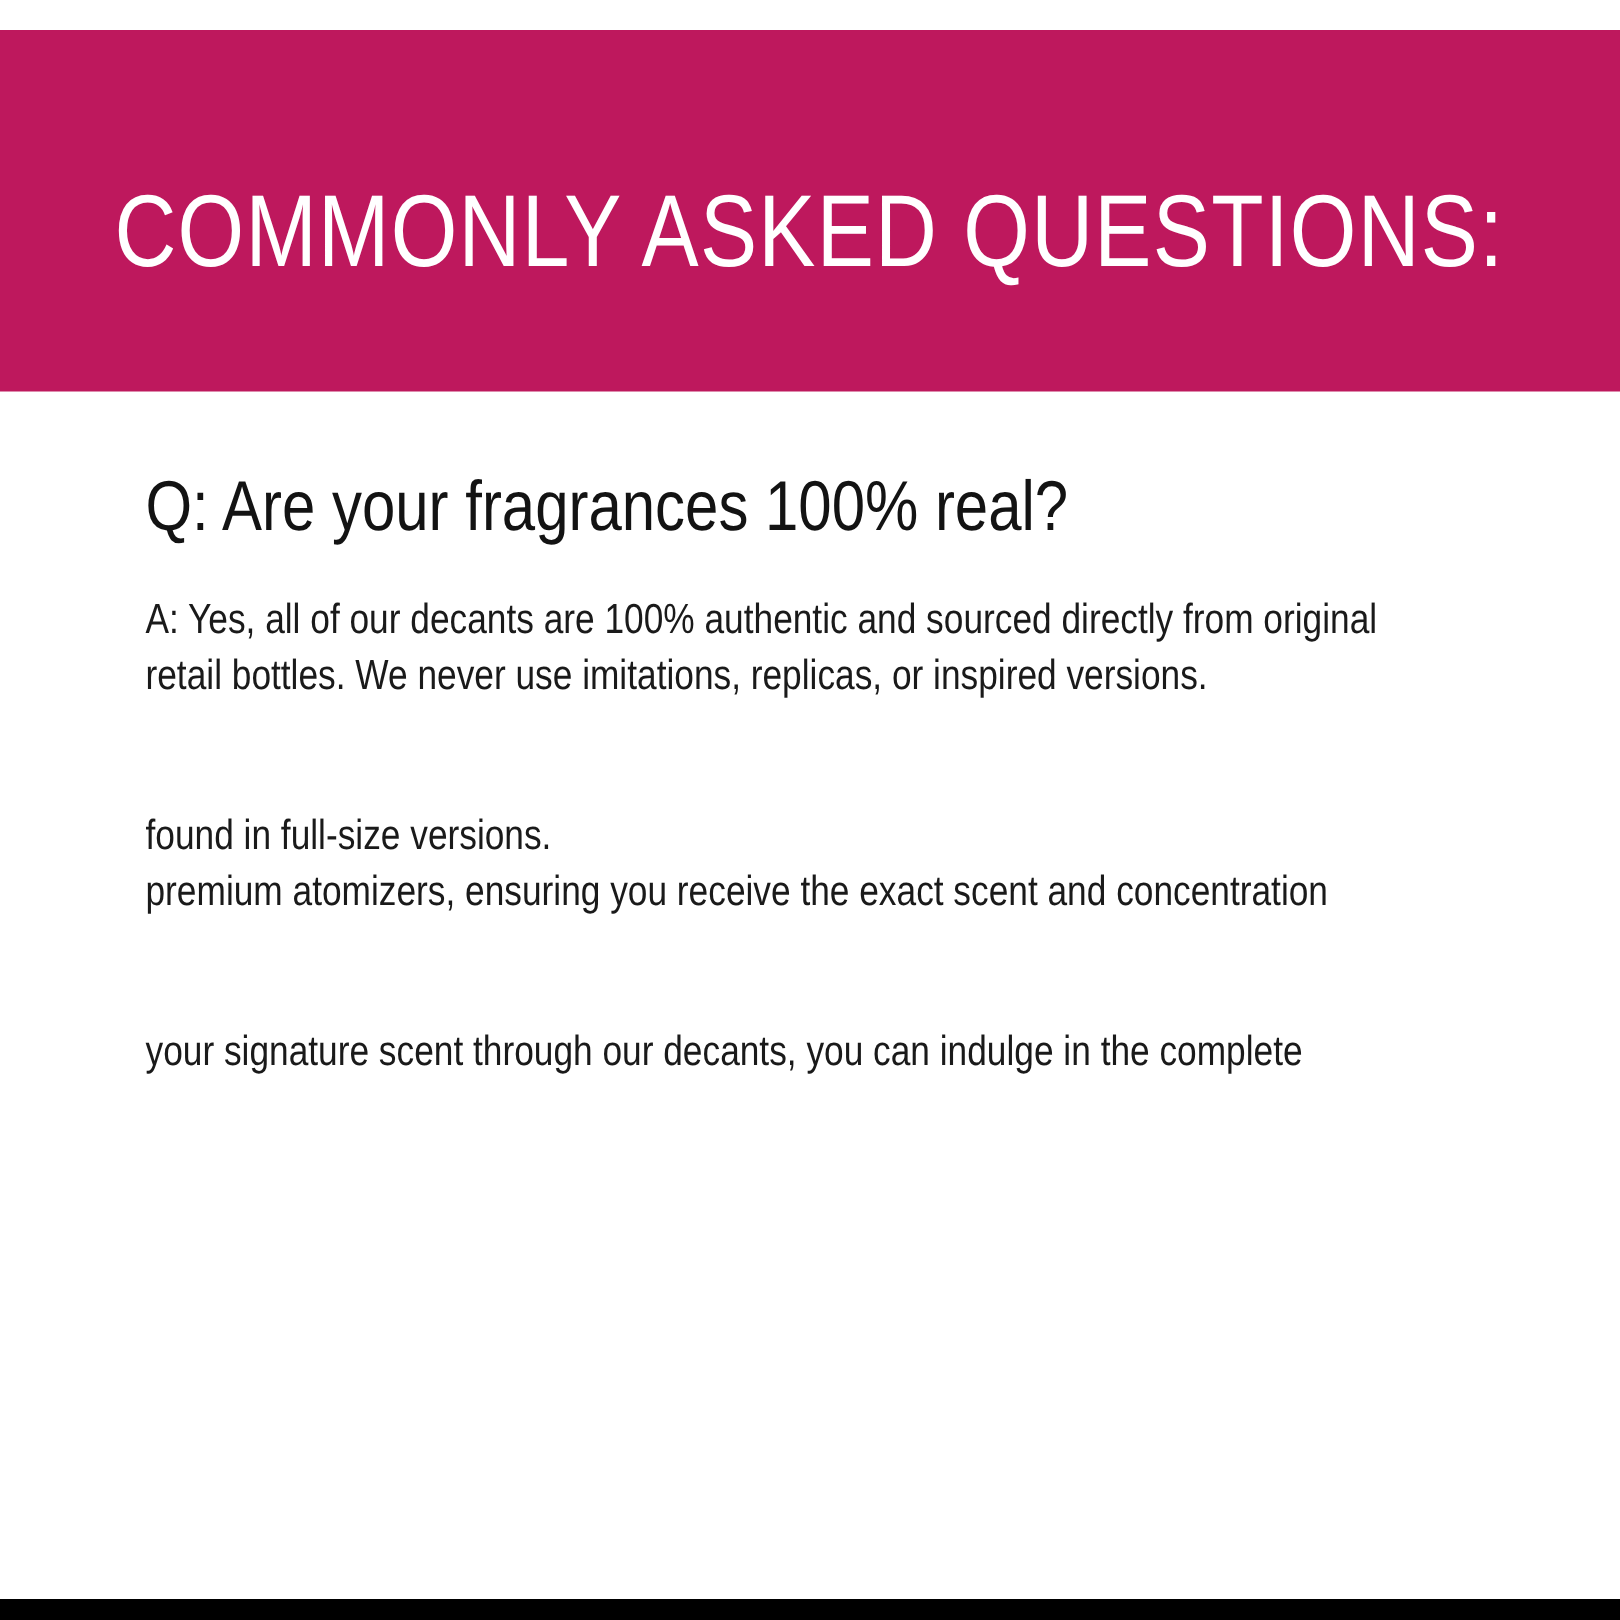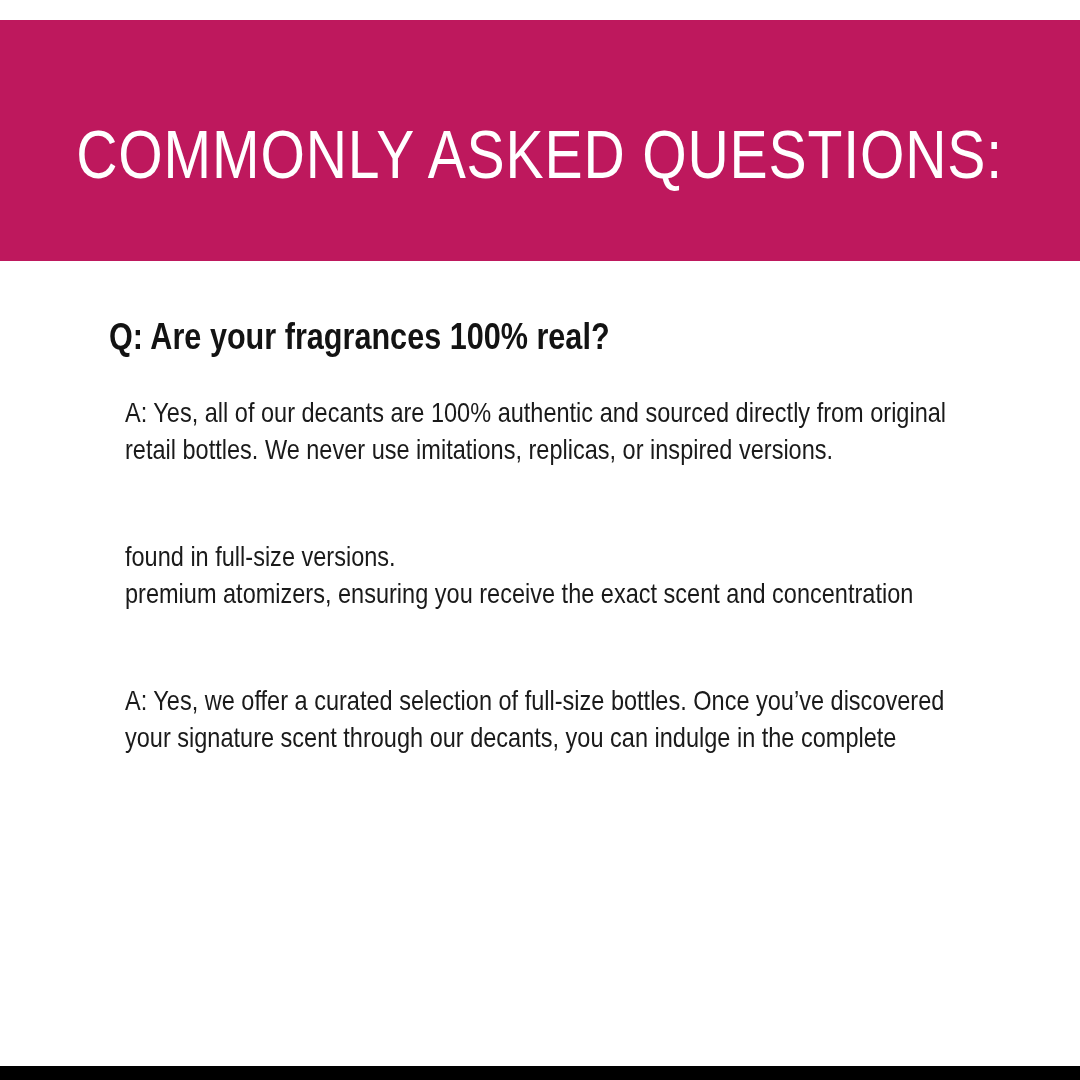--- a/index.html
+++ b/index.html
@@ -42,39 +42,39 @@
     position: absolute;
     top: 241px; left: 0;
     width: 1080px;
     box-sizing: border-box;
     padding: 0 60px 0 97px;
   }
   .faq-item { margin-top: 70px; }
   .faq-item.first { margin-top: 74px; }
 
   .question {
-    margin: 12px;
-    font-size: 36px;
+    margin: 0;
+    font-size: 47px;
     line-height: 43px;
-    font-weight: 700;
+    font-weight: 400;
     color: #131313;
   }
   .condense {
     display: inline-block;
     transform: scaleX(0.85);
     transform-origin: 0 50%;
     white-space: nowrap;
   }
   .answer {
     margin-top: 36px;
     font-size: 28px;
     font-weight: 400;
     color: #1a1a1a;
   }
-  .ans-line { line-height: 37px; height: 37px; margin-left: 28px; }
+  .ans-line { line-height: 37px; height: 37px; }
   .ans-line .condense { transform: scaleX(0.84); }
 
   .bottom-bar {
     position: absolute;
     left: 0; bottom: 0;
     width: 1080px;
     height: 14px;
     background: #000000;
   }
 </style>
@@ -101,21 +101,20 @@
 
     <section class="faq-item">
       <div class="answer">
           <div class="ans-line"><span class="condense"><span>found in full-size versions.</span></span></div>
           <div class="ans-line"><span class="condense"><span>premium atomizers, ensuring you receive the exact scent and concentration</span></span></div>
         </div>
     </section>
 
     <section class="faq-item">
       <div class="answer">
-          <div class="ans-line"><span class="condense"><span>A: Yes, we offer a curated selection of full-size bottles. Once you’ve discovered</span></span></div>
           <div class="ans-line"><span class="condense"><span>your signature scent through our decants, you can indulge in the complete</span></span></div>
         </div>
     </section>
 
   </div>
 
   <div class="bottom-bar"></div>
 
 </div>
 

